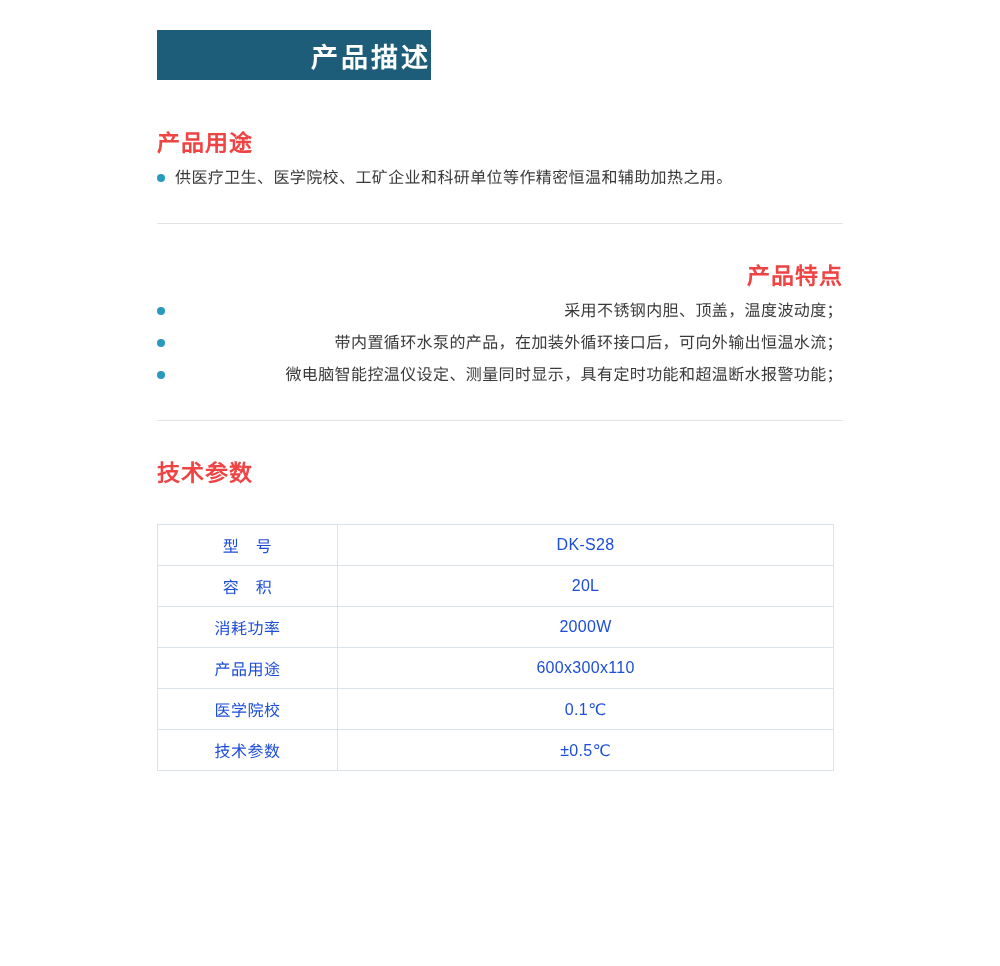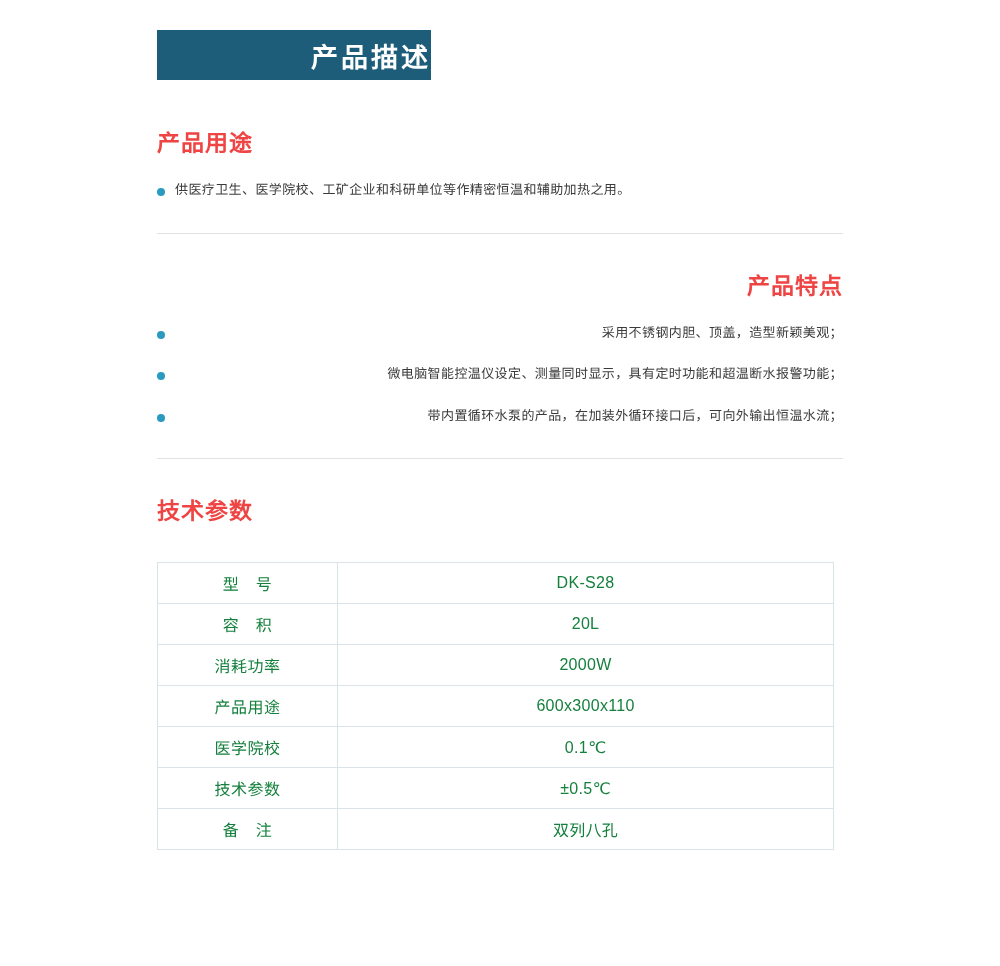--- a/index.html
+++ b/index.html
@@ -62,24 +62,24 @@
 
   
   .bullet-list {
     list-style: none;
     margin: 0;
     padding: 0;
   }
   .bullet-item {
     display: flex;
     align-items: flex-start;
-    font-size: 13px;
+    font-size: 16px;
     color: #3a3a3a;
     line-height: 1.5;
-    margin-top: 22px;
+    margin-top: 8px;
     letter-spacing: 0.4px;
   }
   .bullet-dot {
     width: 8px;
     height: 8px;
     border-radius: 50%;
     background: #2a9bbf;
     margin-top: 8px;
     margin-right: 10px;
     flex: 0 0 auto;
@@ -103,21 +103,21 @@
   }
   table.spec-table {
     border-collapse: collapse;
     width: 677px;
     table-layout: fixed;
   }
   table.spec-table td {
     border: 1px solid #d9e3e8;
     height: 40px;
     font-size: 16px;
-    color: #15803d;
+    color: #1d4ed8;
     padding: 0;
     vertical-align: middle;
   }
   td.spec-label {
     width: 179px;
     text-align: center;
     letter-spacing: 0.5px;
   }
   td.spec-value {
     padding-left: 146px;
@@ -148,29 +148,29 @@
       </ul>
     </div>
 
     <div class="divider"></div>
 
     <div class="section sec-features">
       <h2 class="section-heading">产品特点</h2>
       <ul class="bullet-list">
         <li class="bullet-item">
           <span class="bullet-dot"></span>
-          <span class="bullet-text">采用不锈钢内胆、顶盖，造型新颖美观；</span>
+          <span class="bullet-text">采用不锈钢内胆、顶盖，温度波动度；</span>
+        </li>
+        <li class="bullet-item">
+          <span class="bullet-dot"></span>
+          <span class="bullet-text">带内置循环水泵的产品，在加装外循环接口后，可向外输出恒温水流；</span>
         </li>
         <li class="bullet-item">
           <span class="bullet-dot"></span>
           <span class="bullet-text">微电脑智能控温仪设定、测量同时显示，具有定时功能和超温断水报警功能；</span>
-        </li>
-        <li class="bullet-item">
-          <span class="bullet-dot"></span>
-          <span class="bullet-text">带内置循环水泵的产品，在加装外循环接口后，可向外输出恒温水流；</span>
         </li>
       </ul>
     </div>
 
     <div class="divider"></div>
 
     <div class="section sec-specs">
       <h2 class="section-heading">技术参数</h2>
       <div class="spec-table-wrap">
         <table class="spec-table">
@@ -192,24 +192,20 @@
               <td class="spec-value">600x300x110</td>
             </tr>
             <tr>
               <td class="spec-label">医学院校</td>
               <td class="spec-value">0.1℃</td>
             </tr>
             <tr>
               <td class="spec-label">技术参数</td>
               <td class="spec-value">±0.5℃</td>
             </tr>
-            <tr>
-              <td class="spec-label">备　注</td>
-              <td class="spec-value">双列八孔</td>
-            </tr>
           </tbody>
         </table>
       </div>
     </div>
 
     <div class="spacer-bottom"></div>
   </div>
 </div>
 
 </body></html>

